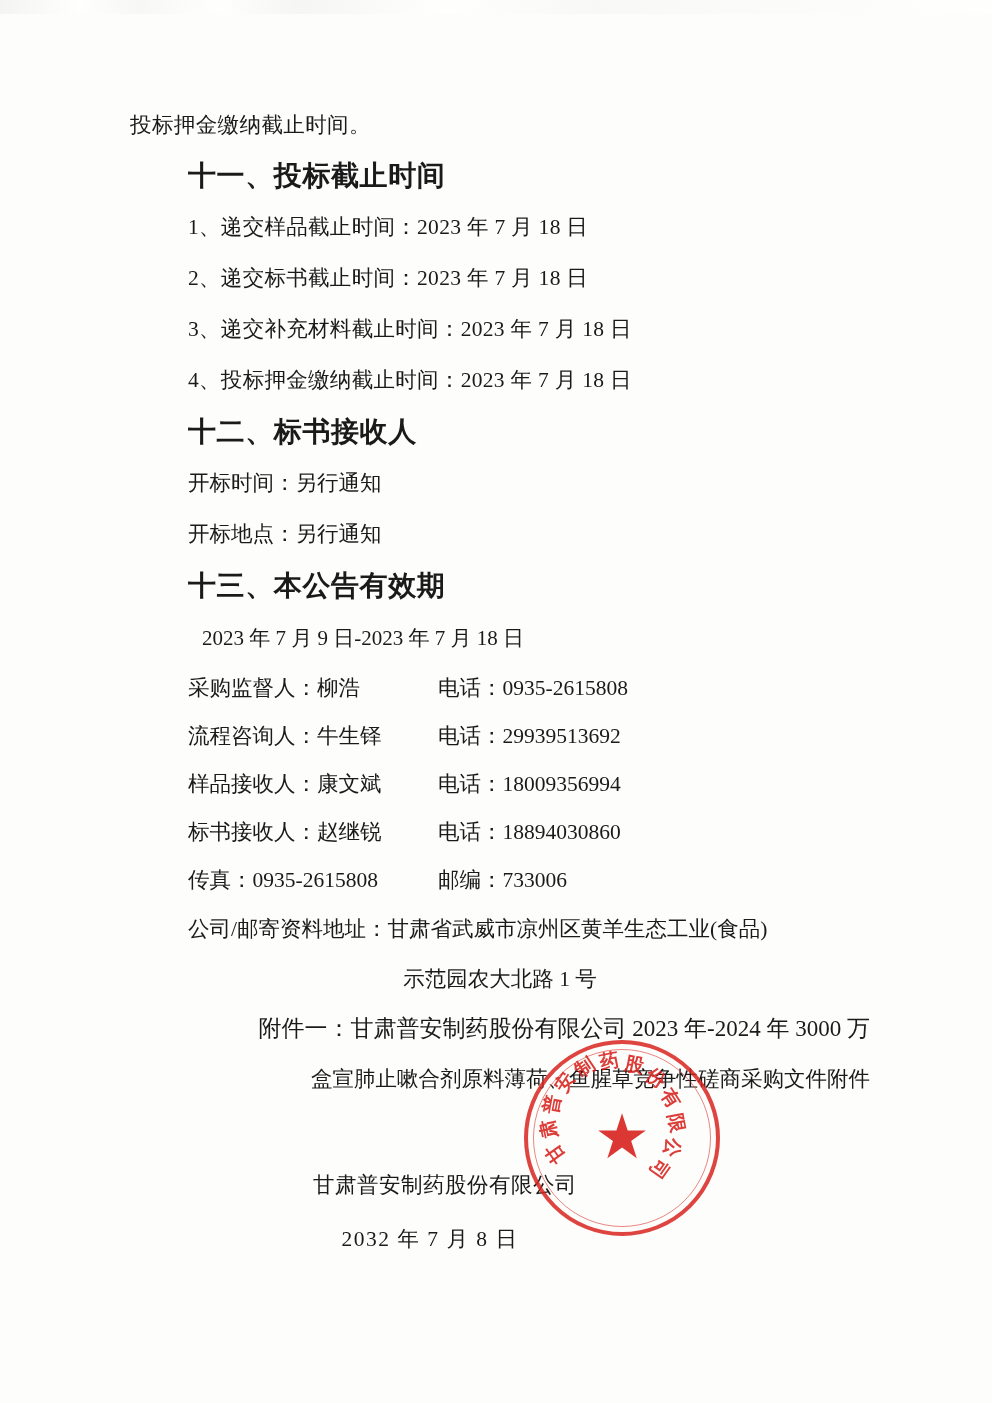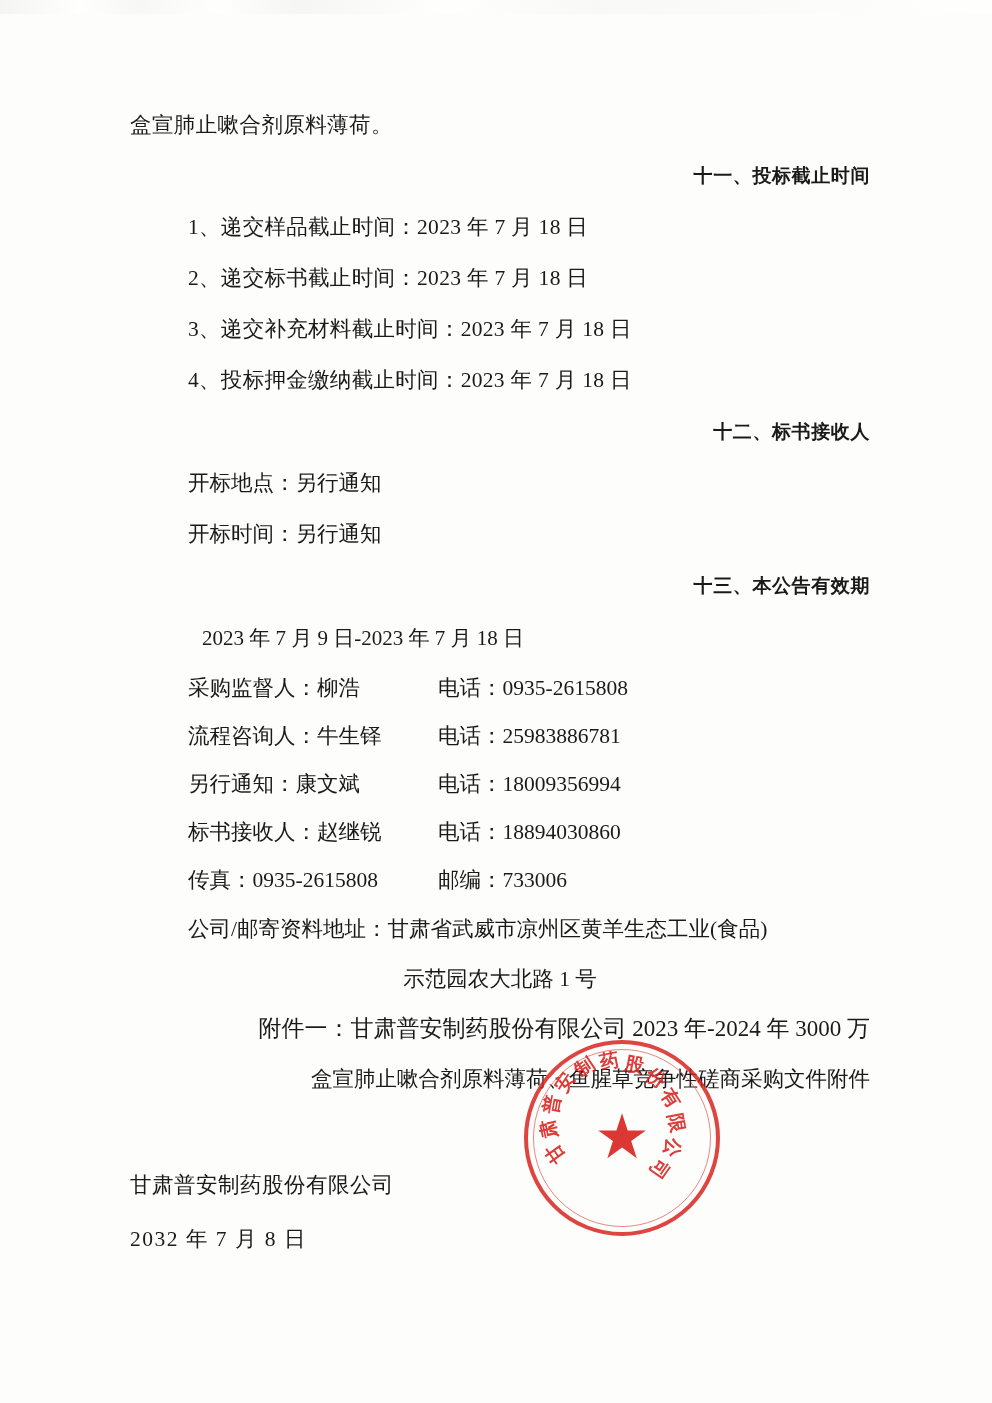--- a/index.html
+++ b/index.html
@@ -37,26 +37,25 @@
     top: 100px;
     width: 740px;
   }
   .para {
     font-size: 21.5px;
     line-height: 50px;
     letter-spacing: .4px;
     white-space: nowrap;
   }
   .heading {
-    font-size: 19px;
+    font-size: 28px;
     font-weight: bold;
     line-height: 52px;
     letter-spacing: .6px;
     padding-left: 58px;
-    text-align: right;
   }
   .item {
     font-size: 21.5px;
     line-height: 51px;
     letter-spacing: .3px;
     padding-left: 58px;
     white-space: nowrap;
   }
   .subitem {
     font-size: 21.5px;
@@ -96,21 +95,21 @@
     text-align: right;
   }
   .attach-cont {
     font-size: 21.5px;
     line-height: 50px;
     padding-left: 0;
     text-align: right;
   }
   .sign-block {
     margin-top: 54px;
-    text-align: left;
+    text-align: center;
     padding-right: 110px;
   }
   .sign-company {
     font-size: 21.5px;
     line-height: 54px;
     letter-spacing: .5px;
   }
   .sign-date {
     font-size: 21.5px;
     line-height: 54px;
@@ -169,45 +168,45 @@
 </style>
 </head>
 <body>
 
 <div class="page">
 
   <div class="scan-edge"></div>
 
   <div class="content">
 
-    <div class="para">盒宣肺止嗽合剂原料薄荷。</div>
+    <div class="para">投标押金缴纳截止时间。</div>
 
     <div class="heading">十一、投标截止时间</div>
     <div class="item">1、递交样品截止时间：2023 年  7 月 18 日</div>
     <div class="item">2、递交标书截止时间：2023 年  7 月 18 日</div>
     <div class="item">3、递交补充材料截止时间：2023 年  7 月 18 日</div>
     <div class="item">4、投标押金缴纳截止时间：2023 年  7 月 18 日</div>
 
     <div class="heading">十二、标书接收人</div>
+    <div class="subitem">开标时间：另行通知</div>
     <div class="subitem">开标地点：另行通知</div>
-    <div class="subitem">开标时间：另行通知</div>
 
     <div class="heading">十三、本公告有效期</div>
     <div class="validity-date">2023 年 7 月 9 日-2023 年  7 月 18 日</div>
 
     <div class="contact-row">
       <span class="c-left">采购监督人：柳浩</span>
       <span class="c-right">电话：0935-2615808</span>
     </div>
     <div class="contact-row">
       <span class="c-left">流程咨询人：牛生铎</span>
-      <span class="c-right">电话：25983886781</span>
-    </div>
-    <div class="contact-row">
-      <span class="c-left">另行通知：康文斌</span>
+      <span class="c-right">电话：29939513692</span>
+    </div>
+    <div class="contact-row">
+      <span class="c-left">样品接收人：康文斌</span>
       <span class="c-right">电话：18009356994</span>
     </div>
     <div class="contact-row">
       <span class="c-left">标书接收人：赵继锐</span>
       <span class="c-right">电话：18894030860</span>
     </div>
     <div class="contact-row">
       <span class="c-left">传真：0935-2615808</span>
       <span class="c-right">邮编：733006</span>
     </div>

